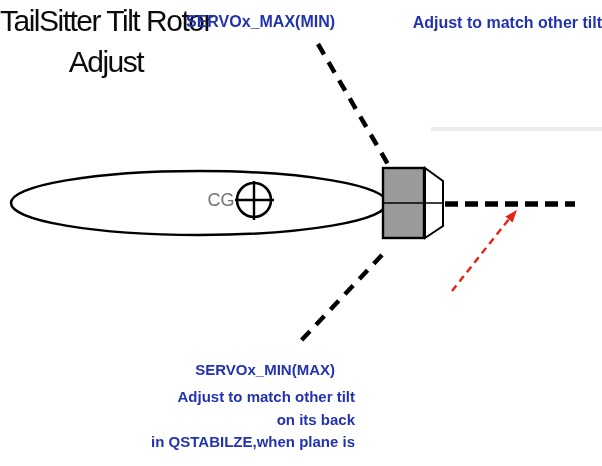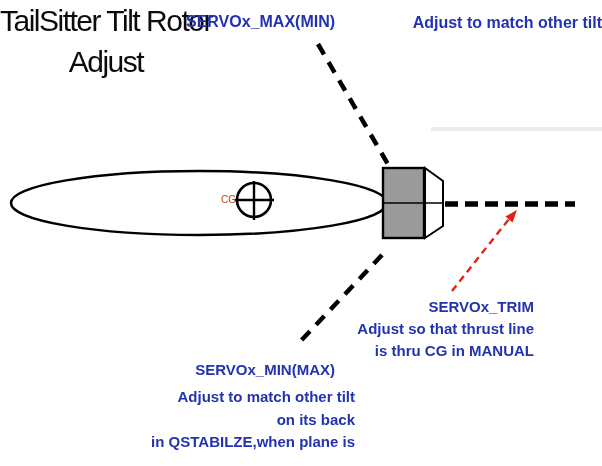--- a/index.html
+++ b/index.html
@@ -16,21 +16,21 @@
   .blue { color: #2233b0; font-weight: bold; text-align: center; }
   .center { text-align: right; white-space: normal; }
   #title {
     left: 0; top: 62; width: 264;
     font-size: 30px; line-height: 41px; letter-spacing: -1.5px;
     color: #0b0b0b; text-align: center;
   }
   #servo-max-label { left: 186; top: 12px; font-size: 16px; line-height: 20px; }
   #servo-max-label { left: 186px; }
   #top-note { left: 352px; top: 12px; width: 250px; font-size: 16px; line-height: 21px; }
-  #cg-label { left: 206px; top: 192px; width: 30px; text-align: right; font-size: 10px; line-height: 16px; color: #c2410c; }
+  #cg-label { left: 206px; top: 192px; width: 30px; text-align: center; font-size: 18px; line-height: 16px; color: #737373; }
   #trim-block { left: 340px; top: 296px; width: 194px; font-size: 15px; line-height: 22px; }
   #min-label { left: 95px; top: 360px; width: 240px; font-size: 15px; line-height: 20px; text-align: right; }
   #min-note { left: 55px; top: 386px; width: 300px; font-size: 15px; line-height: 22.5px; }
 </style>
 </head>
 <body>
 
 <div id="canvas">
 
   <svg id="shapes" width="602" height="466" viewBox="0 0 602 466">
@@ -65,25 +65,20 @@
     <div>Adjust</div>
   </div>
 
   <div id="servo-max-label" class="txt blue">SERVOx_MAX(MIN)</div>
   <div id="top-note" class="txt blue center">
     <div>Adjust to match other tilt</div>
   </div>
 
   <div id="cg-label" class="txt">CG</div>
 
-  <div id="trim-block" class="txt blue center">
-    <div>SERVOx_TRIM</div>
-    <div>Adjust so that thrust line</div>
-    <div>is thru CG in MANUAL</div>
-  </div>
 
   <div id="min-label" class="txt blue">SERVOx_MIN(MAX)</div>
   <div id="min-note" class="txt blue center">
     <div>Adjust to match other tilt</div>
     <div>on its back</div>
     <div>in QSTABILZE,when plane is</div>
   </div>
 
 </div>
 

